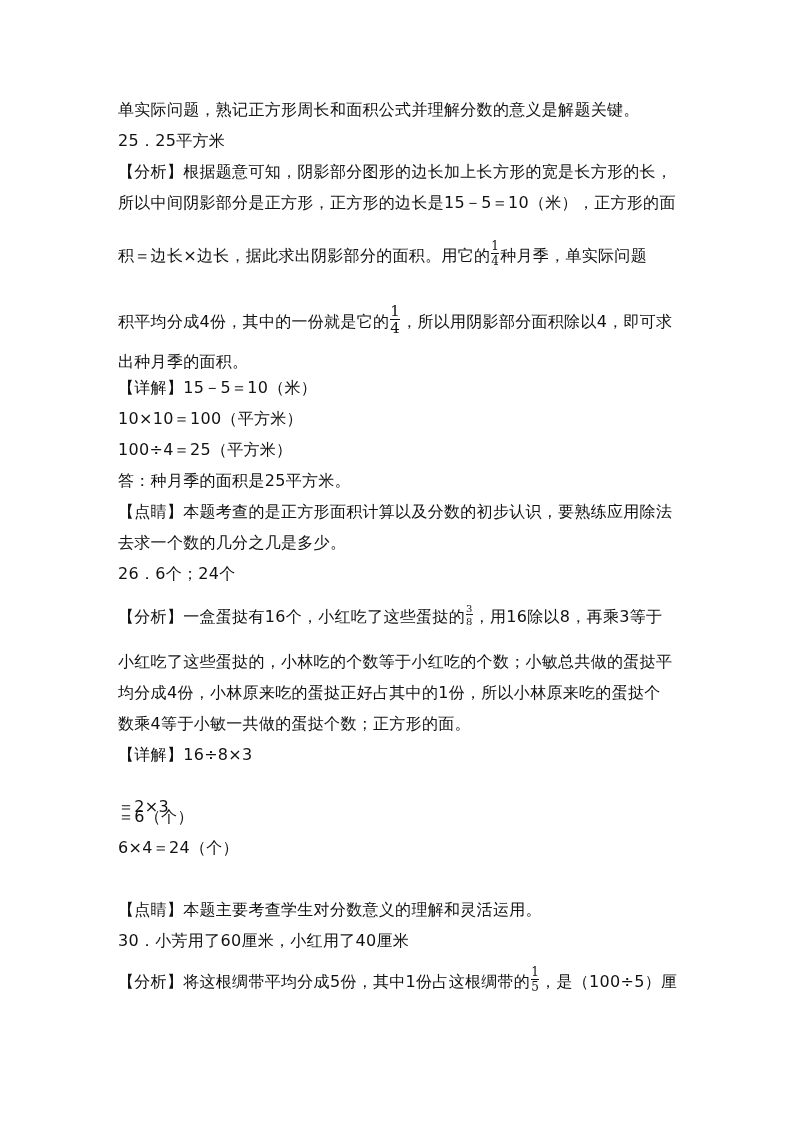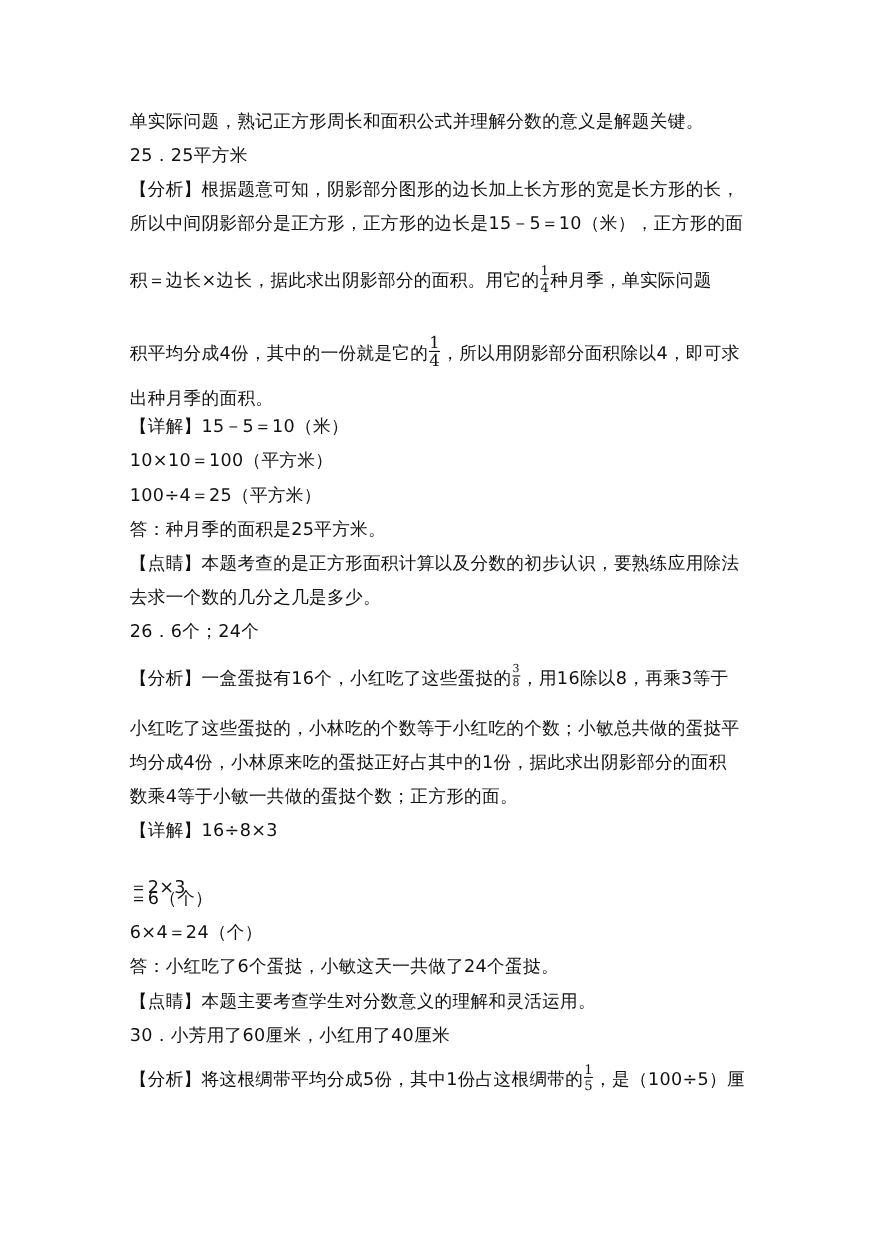--- a/index.html
+++ b/index.html
@@ -43,28 +43,27 @@
   <div class="line" style="top:502px"><span>【点睛】本题考查的是正方形面积计算以及分数的初步认识，要熟练应用除法</span></div>
   <div class="line" style="top:533px"><span>去求一个数的几分之几是多少。</span></div>
 
   <div class="line" style="top:564px"><span>26．6个；24个</span></div>
 
   <div class="line" style="top:605px">
     <span>【分析】一盒蛋挞有16个，小红吃了这些蛋挞的</span><span class="frac small"><span class="num">3</span><span class="den">8</span></span><span>，用16除以8，再乘3等于</span>
   </div>
 
   <div class="line" style="top:652px"><span>小红吃了这些蛋挞的，小林吃的个数等于小红吃的个数；小敏总共做的蛋挞平</span></div>
-  <div class="line" style="top:683px"><span>均分成4份，小林原来吃的蛋挞正好占其中的1份，据此求出阴影部分的面积</span></div>
+  <div class="line" style="top:683px"><span>均分成4份，小林原来吃的蛋挞正好占其中的1份，所以小林原来吃的蛋挞个</span></div>
   <div class="line" style="top:714px"><span>数乘4等于小敏一共做的蛋挞个数；正方形的面。</span></div>
 
   <div class="line" style="top:745px"><span>【详解】16÷8×3</span></div>
   <div class="line" style="top:797px"><span>＝2×3</span></div>
   <div class="line" style="top:807px"><span>＝6（个）</span></div>
   <div class="line" style="top:838px"><span>6×4＝24（个）</span></div>
-  <div class="line" style="top:869px"><span>答：小红吃了6个蛋挞，小敏这天一共做了24个蛋挞。</span></div>
   <div class="line" style="top:900px"><span>【点睛】本题主要考查学生对分数意义的理解和灵活运用。</span></div>
 
   <div class="line" style="top:931px"><span>30．小芳用了60厘米，小红用了40厘米</span></div>
 
   <div class="line" style="top:968px">
     <span>【分析】将这根绸带平均分成5份，其中1份占这根绸带的</span><span class="frac"><span class="num">1</span><span class="den">5</span></span><span>，是（100÷5）厘</span>
   </div>
 
 </div>
 

